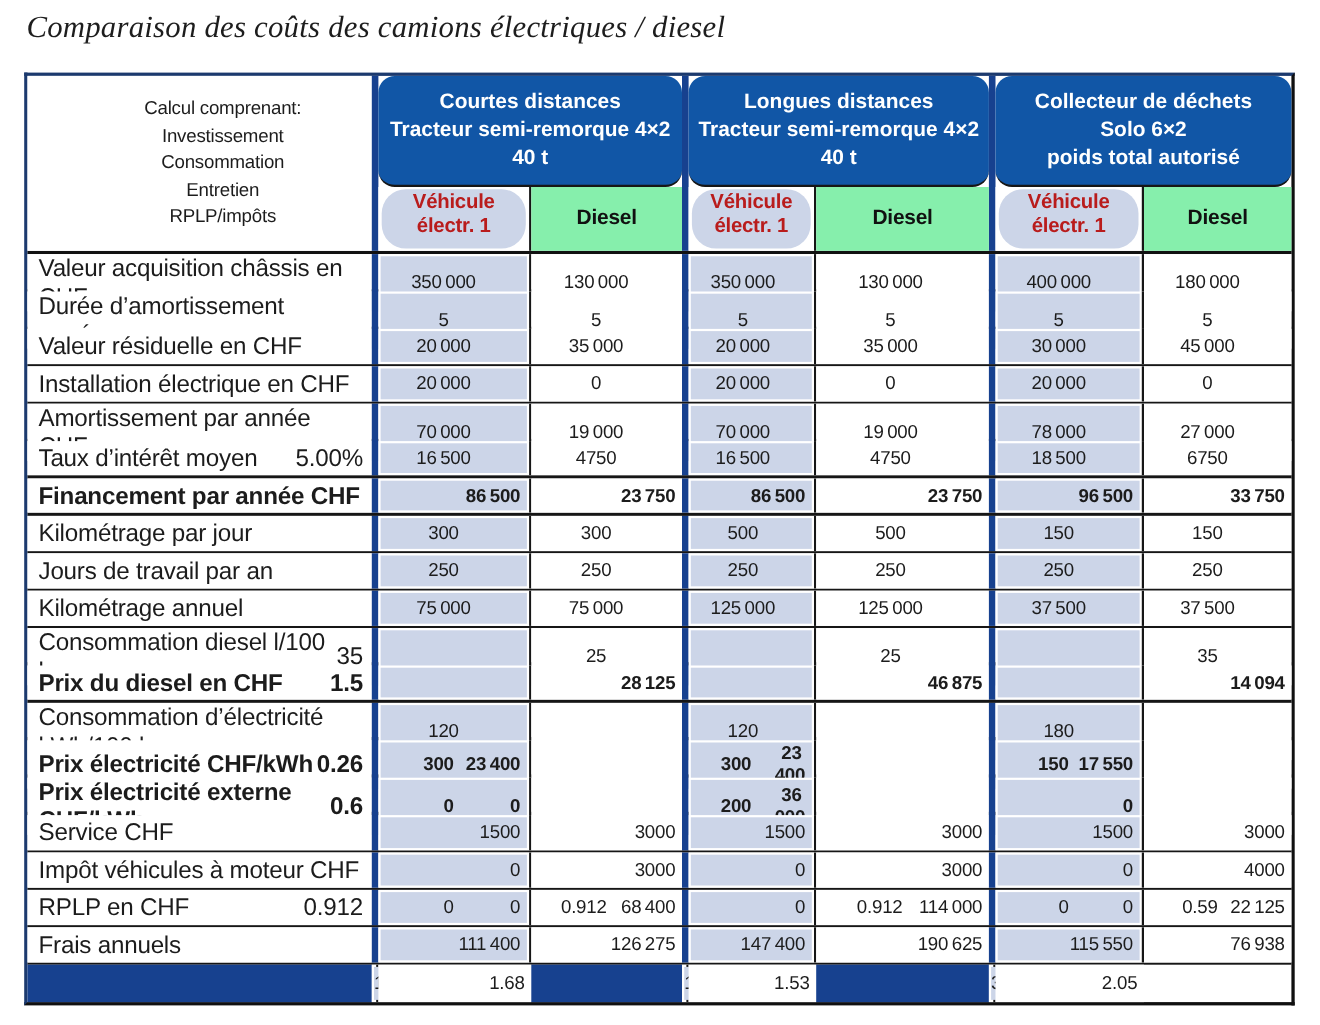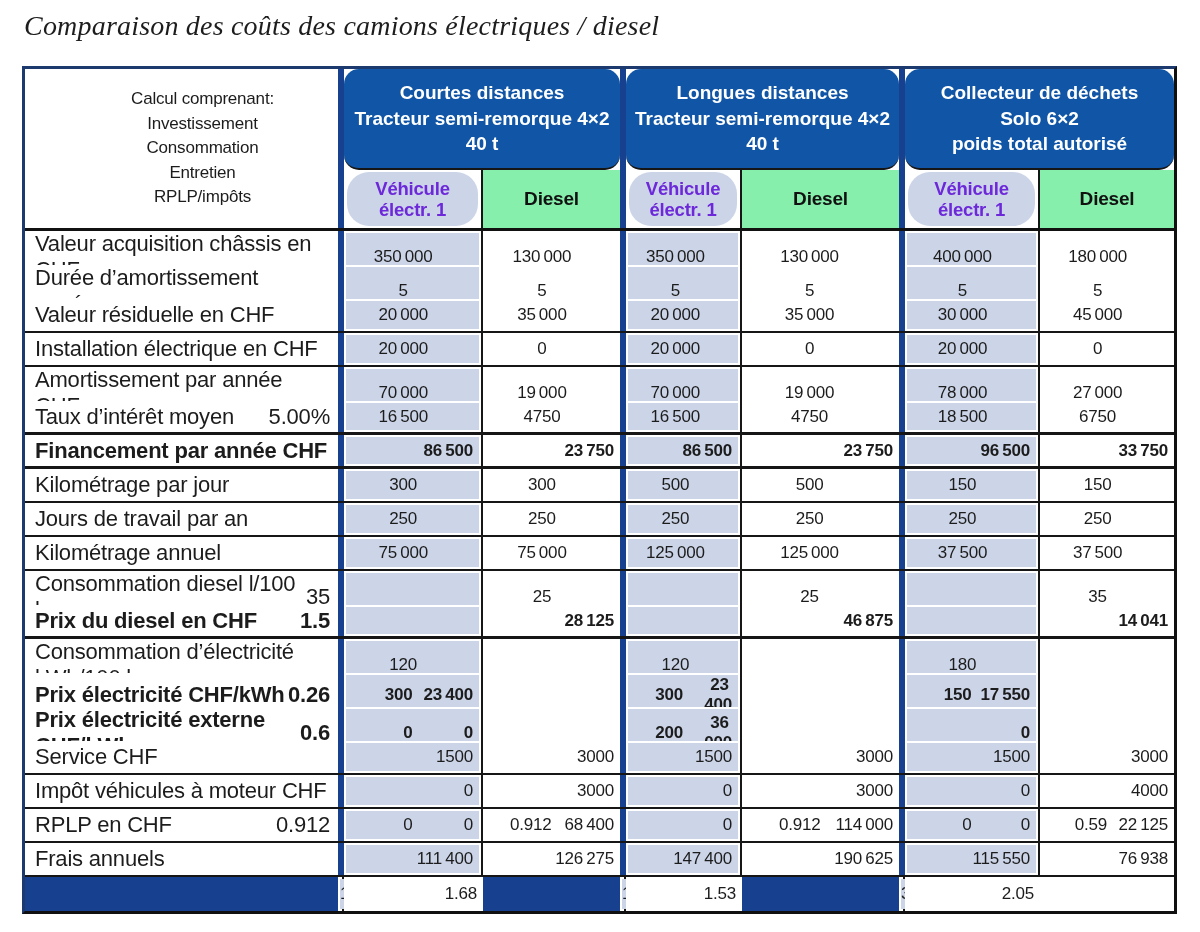--- a/index.html
+++ b/index.html
@@ -23,22 +23,22 @@
   .corner{grid-row:1/3;display:flex;flex-direction:column;justify-content:center;
           padding-left:42px;font-size:16.5px;line-height:24.5px;background:#fff;}
   .sep{background:var(--sep);}
   .hdr .sep{grid-row:1/3;}
   .band{grid-column:span 2;grid-row:1;background:var(--band);color:#fff;
         display:flex;flex-direction:column;justify-content:center;align-items:center;
         font-weight:700;font-size:19px;line-height:25.5px;text-align:center;
         border-bottom:2px solid var(--line);border-radius:15px;}
   .sub{grid-row:2;display:flex;align-items:center;justify-content:center;}
   .sub.ve{padding:2px 3px;background:#fff;border-right:2px solid var(--line);}
-  .sub.ve .fill{flex:1;height:100%;display:flex;flex-direction:column;justify-content:center;
-        align-items:center;background:var(--fill);color:#6d28d9;font-weight:700;
+  .sub.ve .fill{flex:1;height:100%;display:flex;flex-direction:column;justify-content:flex-start;
+        align-items:center;background:var(--fill);color:#b91c1c;font-weight:700;
         font-size:18.5px;line-height:21.5px;border-radius:22px;}
   .sub.di{font-weight:700;font-size:19px;color:#111;background:#86efac;}
   .row{display:grid;grid-template-columns:var(--cols);height:34px;
        border-bottom:2px solid var(--line);box-sizing:border-box;}
   .row.thick{border-bottom-width:3px;}
   .row.last{border-bottom:none;}
   .row.bold{font-weight:700;}
   .cell{display:flex;align-items:center;font-size:17px;letter-spacing:-.2px;background:#fff;}
   .lbl{justify-content:space-between;padding:0 8px 0 10px;font-size:22px;}
   .lbl .lv{text-align:right;}
@@ -469,21 +469,21 @@
             <div class="fill"></div>
           </div>
           <div class="cell di">
             <span class="vr">46 875</span>
           </div>
           <div class="sep"></div>
           <div class="cell ve">
             <div class="fill"></div>
           </div>
           <div class="cell di">
-            <span class="vr">14 041</span>
+            <span class="vr">14 094</span>
           </div>
         </div>
         <div class="row thick">
           <div class="cell lbl">
             <span>Consommation d’électricité kWh/100 km</span>
           </div>
           <div class="sep"></div>
           <div class="cell ve">
             <div class="fill">
               <span class="vc">120</span>

